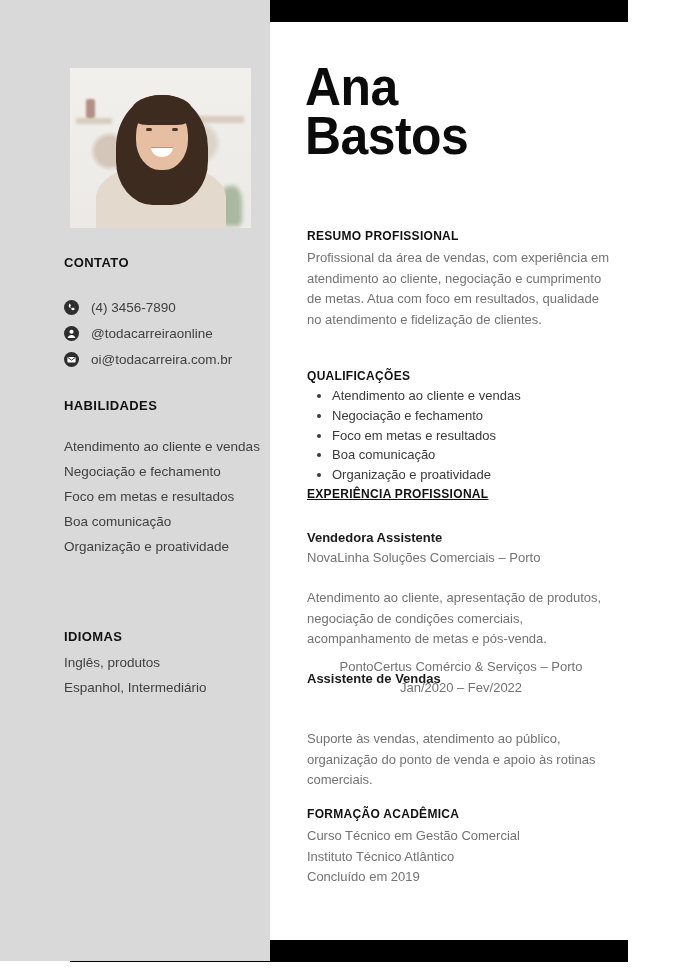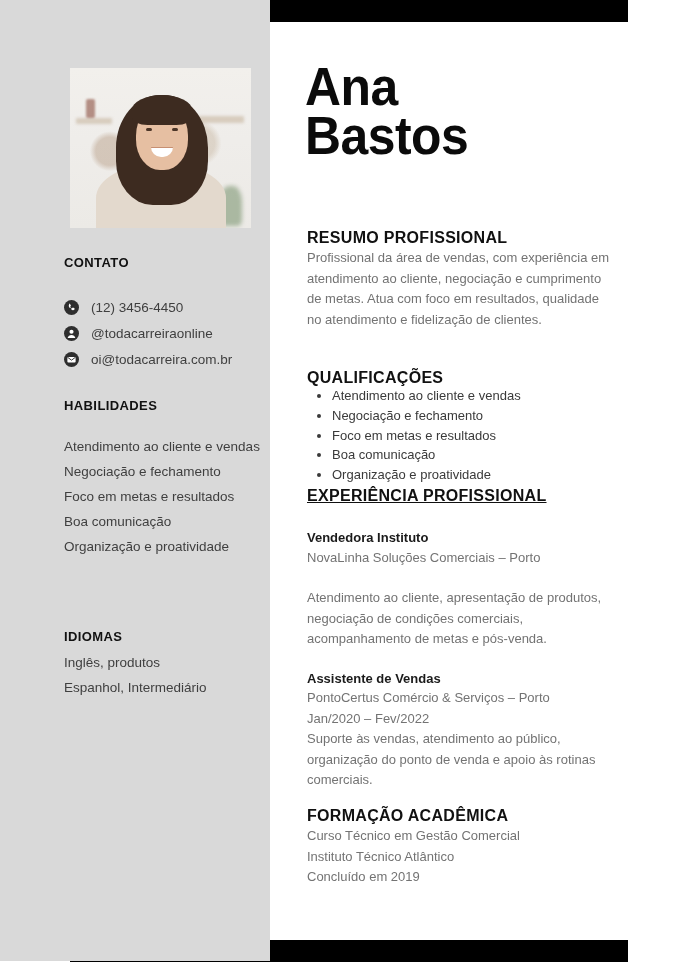--- a/index.html
+++ b/index.html
@@ -187,21 +187,21 @@
     letter-spacing: -0.5px;
     color: #0b0b0b;
     font-stretch: condensed;
     transform: scaleX(0.94);
     transform-origin: left top;
   }
 
   .main-head {
     position: absolute;
     left: 307px;
-    font-size: 16px;
+    font-size: 12px;
     font-weight: bold;
     letter-spacing: 0.3px;
     color: #111111;
     font-stretch: condensed;
   }
   .main-text {
     position: absolute;
     left: 307px;
     width: 308px;
     font-size: 13px;
@@ -235,21 +235,21 @@
     line-height: 19.8px;
     color: #3a3a3a;
   }
 
   #h-exp       { top: 487px; text-decoration: underline; }
   #job1-title  { top: 530px; }
   #job1-meta   { top: 548px; }
   #job1-desc   { top: 588px; }
 
   #job2-title  { top: 671px; }
-  #job2-meta   { top: 688px; }
+  #job2-meta   { top: 657px; text-align: center; }
   #job2-desc   { top: 729px; }
 
   #h-form      { top: 807px; }
   #p-form      { top: 826px; }
 </style>
 </head>
 <body>
 
 <div id="page">
 
@@ -278,21 +278,21 @@
   <div id="contact-list">
 
     <div class="contact-row">
       <span class="ico">
         <svg viewBox="0 0 16 16" width="15" height="15">
           <circle cx="8" cy="8" r="8" fill="#2e2e2e"></circle>
           <path d="M5.2 4.3c.4-.4 1-.4 1.3.1l.7 1c.2.3.2.7-.1 1l-.4.4c-.1.1-.1.2 0 .4.3.6.9 1.2 1.5 1.5.2.1.3.1.4 0l.4-.4c.3-.3.7-.3 1-.1l1 .7c.5.3.5.9.1 1.3-.6.6-1.5.8-2.3.4-1.5-.6-3-2.1-3.6-3.6-.3-.8-.2-1.6.4-2.2z" fill="#ffffff"></path>
           <path d="M3.6 12.4L12.4 3.6" stroke="#2e2e2e" stroke-width="1.3"></path>
         </svg>
       </span>
-      <span class="txt">(12) 3456-4450</span>
+      <span class="txt">(4) 3456-7890</span>
     </div>
 
     <div class="contact-row">
       <span class="ico">
         <svg viewBox="0 0 16 16" width="15" height="15">
           <circle cx="8" cy="8" r="8" fill="#2e2e2e"></circle>
           <circle cx="8" cy="6.1" r="2.2" fill="#ffffff"></circle>
           <path d="M3.9 12.8c.5-2.1 2.1-3.2 4.1-3.2s3.6 1.1 4.1 3.2z" fill="#ffffff"></path>
         </svg>
       </span>
@@ -340,21 +340,21 @@
   <ul id="ul-qualif">
     <li>Atendimento ao cliente e vendas</li>
     <li>Negociação e fechamento</li>
     <li>Foco em metas e resultados</li>
     <li>Boa comunicação</li>
     <li>Organização e proatividade</li>
   </ul>
 
   <div class="main-head" id="h-exp">EXPERIÊNCIA PROFISSIONAL</div>
 
-  <div class="job-title" id="job1-title">Vendedora Instituto</div>
+  <div class="job-title" id="job1-title">Vendedora Assistente</div>
   <div class="main-text" id="job1-meta">
     <div>NovaLinha Soluções Comerciais – Porto</div>
   </div>
   <div class="main-text" id="job1-desc">Atendimento ao cliente, apresentação de produtos, negociação de condições comerciais, acompanhamento de metas e pós-venda.</div>
 
   <div class="job-title" id="job2-title">Assistente de Vendas</div>
   <div class="main-text" id="job2-meta">
     <div>PontoCertus Comércio &amp; Serviços – Porto</div>
     <div>Jan/2020 – Fev/2022</div>
   </div>

